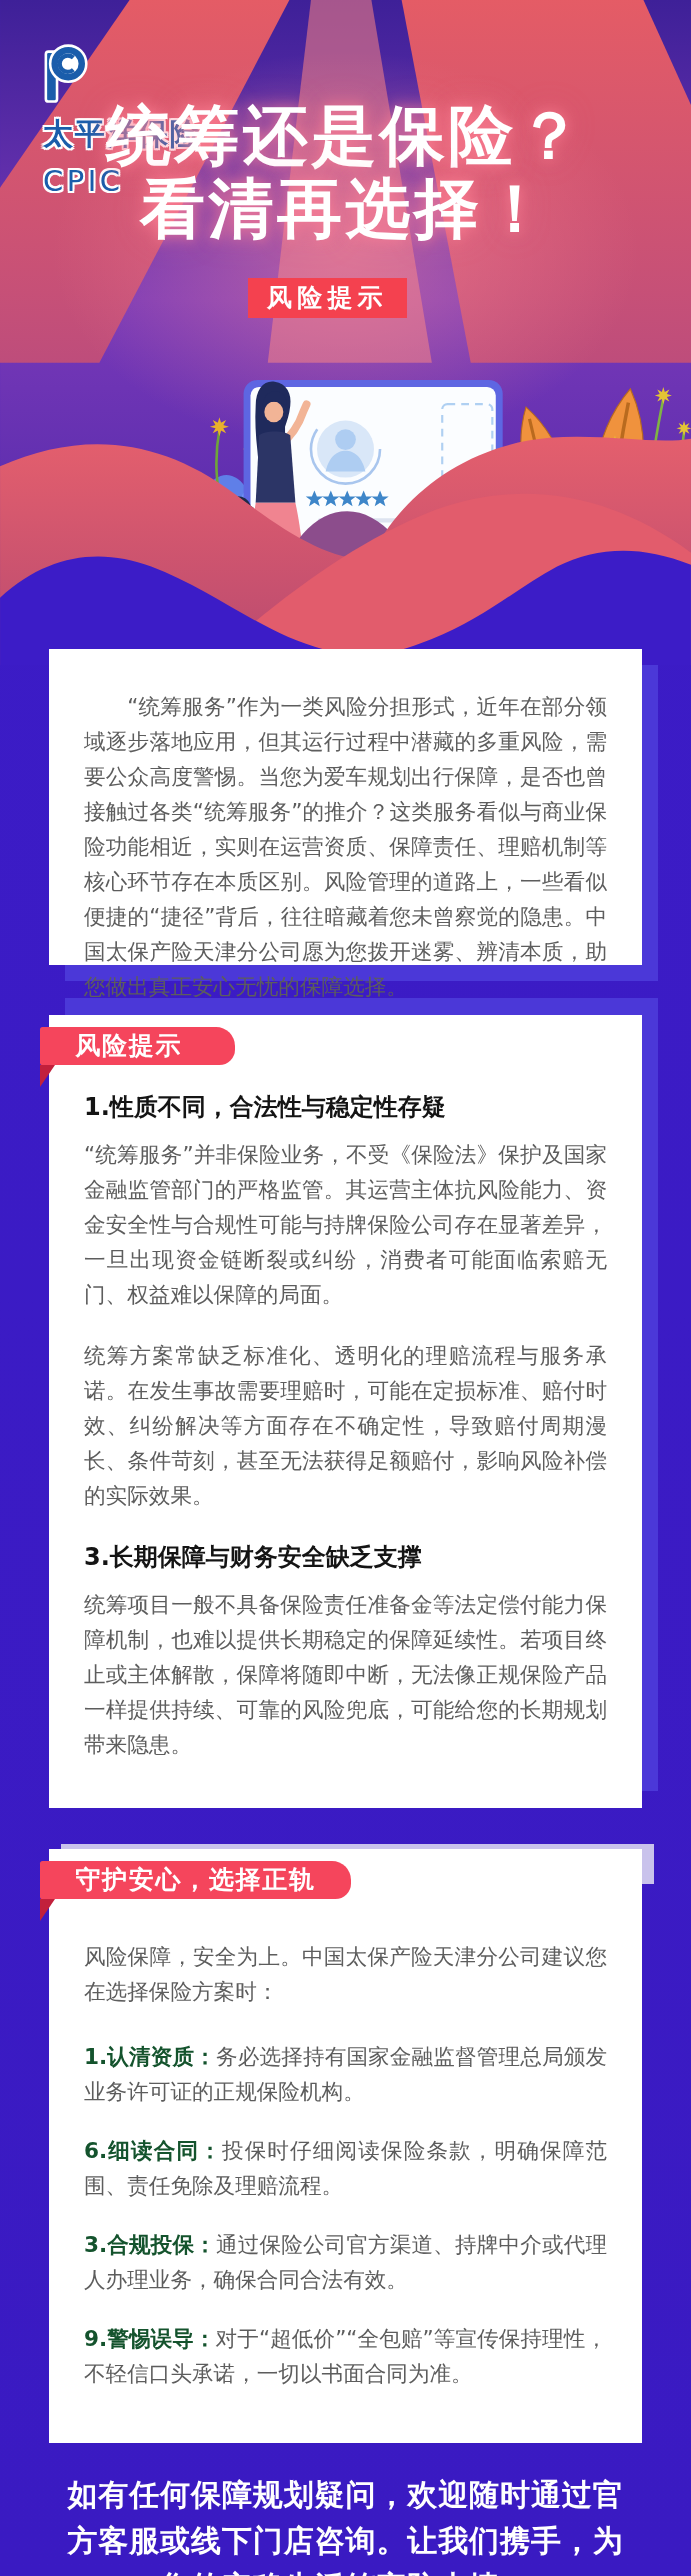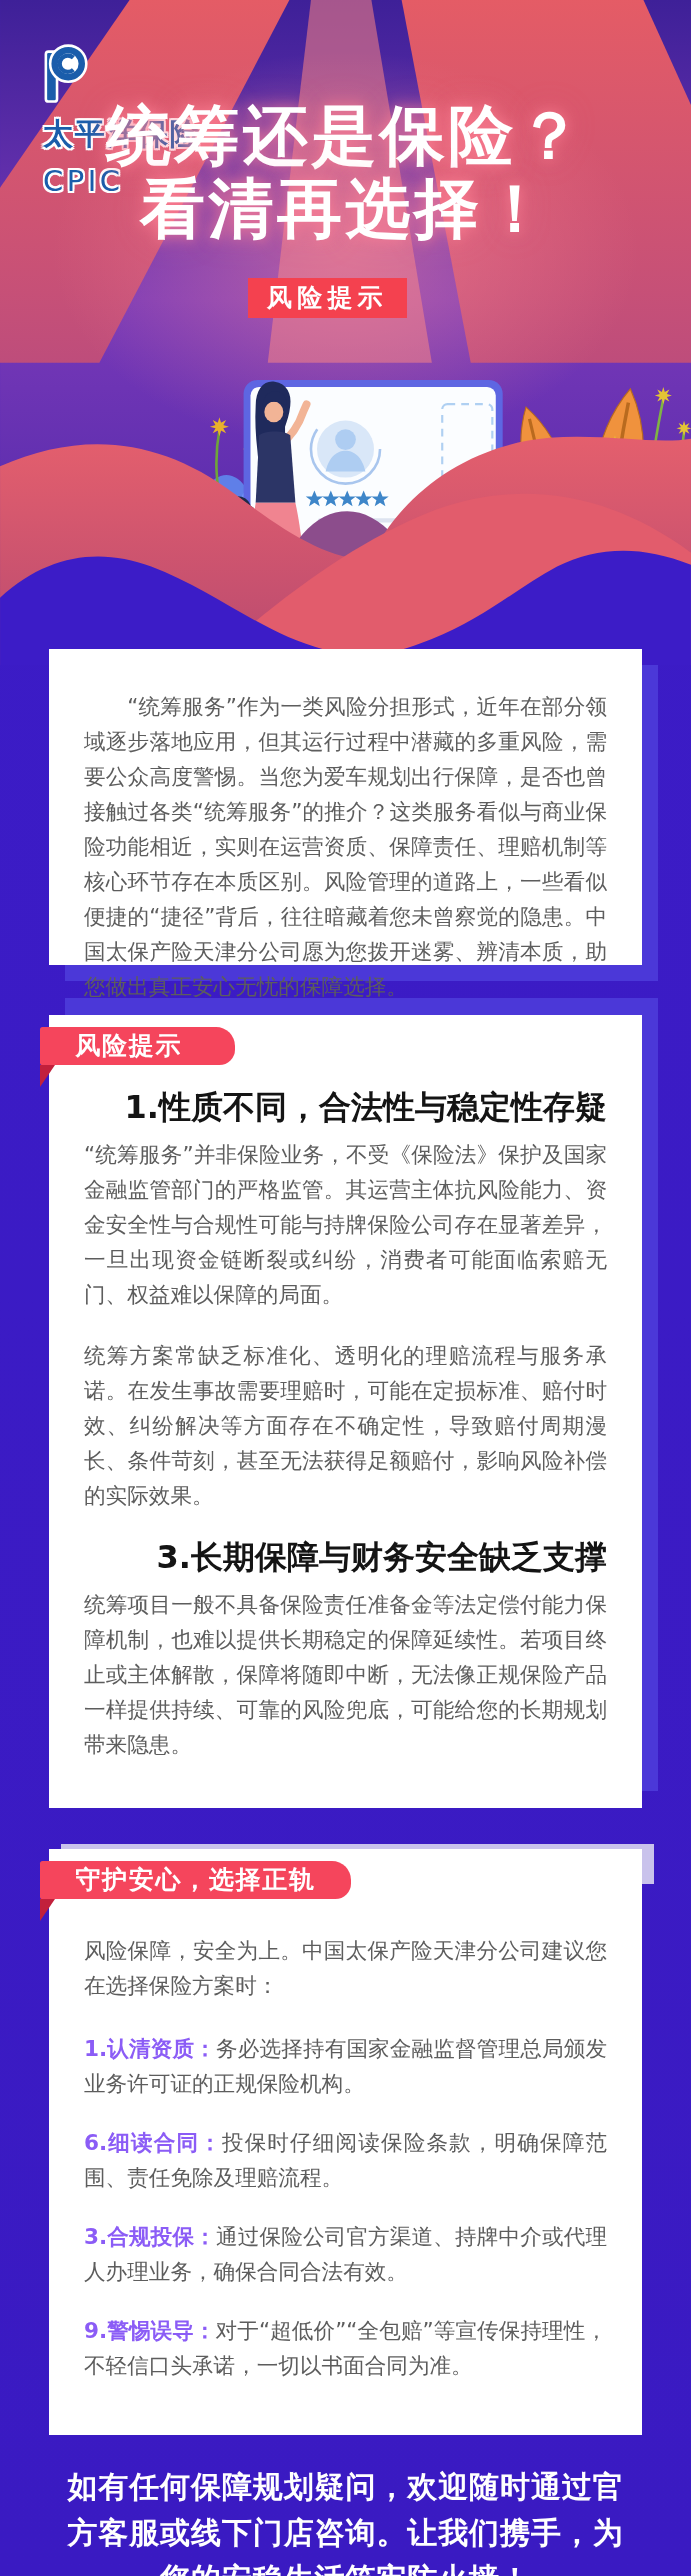--- a/index.html
+++ b/index.html
@@ -32,27 +32,27 @@
   .card{position:relative;z-index:1;background:#ffffff;}
   .intro-wrap{margin-top:-15.6px;}
   .intro-card{height:316px;padding:40px 35px 0;box-sizing:border-box;}
   .risk-wrap{margin-top:50px;}
   .risk-card{padding:74px 35px 33px;box-sizing:border-box;}
   .advice-wrap{margin-top:41px;}
   .advice-card{padding:80px 35px 52px;box-sizing:border-box;}
 
   .body-text{margin:0;color:#5D5D5D;font-size:21.6px;line-height:35px;text-align:justify;}
   .indent{text-indent:2em;}
-  .section-heading{margin:0 0 12px;color:#141414;font-size:32px;font-weight:800;line-height:36px;text-align:right;}
+  .section-heading{margin:0 0 12px;color:#141414;font-size:24px;font-weight:800;line-height:36px;}
   .section-body{margin:0 0 26px;}
   .section:last-child .section-body{margin-bottom:13px;}
-  .advice-intro{margin:4px 0 28px;}
+  .advice-intro{margin:12px 0 28px;font-family:Liberation Mono, monospace;}
   .advice-item{margin:0 0 24px;}
   .advice-item:last-child{margin-bottom:0;}
-  .advice-item strong{color:#8b5cf6;font-weight:800;}
+  .advice-item strong{color:#14532d;font-weight:800;}
 
   
   .ribbon{position:absolute;top:12px;left:-8.6px;min-width:195px;height:38px;line-height:38px;
     padding:0 35px 0 35px;background:#F5455C;color:#fff;font-size:25px;font-weight:800;
     letter-spacing:1.7px;border-radius:2.6px 19px 15.6px 2.6px;box-sizing:border-box;z-index:3;}
   .ribbon .fold{position:absolute;left:0;top:38px;width:0;height:0;
     border-top:22.5px solid #C2203C;border-right:15.6px solid transparent;}
 
   
   .footer{width:562px;margin:29px auto 0;color:#fff;text-align:center;

